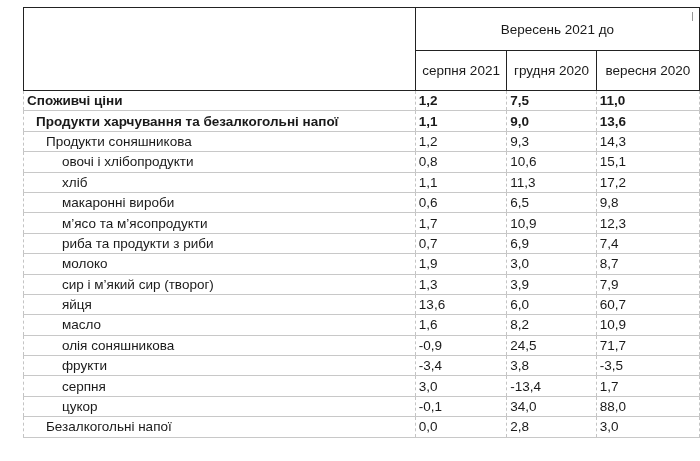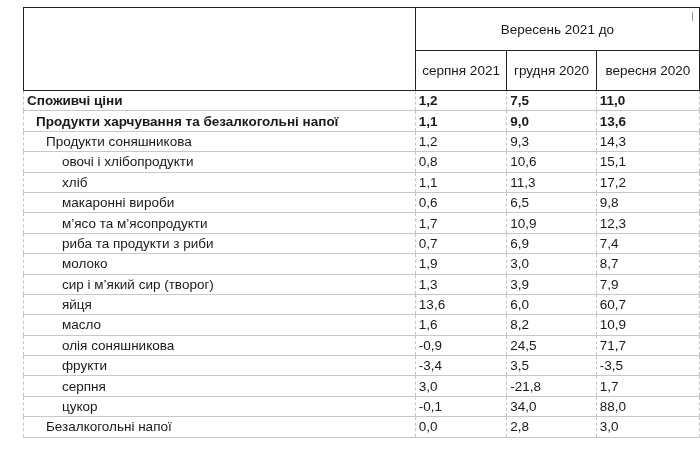--- a/index.html
+++ b/index.html
@@ -139,27 +139,27 @@
       </tr>
       <tr>
         <td class="lbl lvl3">олія соняшникова</td>
         <td class="num">-0,9</td>
         <td class="num">24,5</td>
         <td class="num">71,7</td>
       </tr>
       <tr>
         <td class="lbl lvl3">фрукти</td>
         <td class="num">-3,4</td>
-        <td class="num">3,5</td>
+        <td class="num">3,8</td>
         <td class="num">-3,5</td>
       </tr>
       <tr>
         <td class="lbl lvl3">серпня</td>
         <td class="num">3,0</td>
-        <td class="num">-21,8</td>
+        <td class="num">-13,4</td>
         <td class="num">1,7</td>
       </tr>
       <tr>
         <td class="lbl lvl3">цукор</td>
         <td class="num">-0,1</td>
         <td class="num">34,0</td>
         <td class="num">88,0</td>
       </tr>
       <tr>
         <td class="lbl lvl2">Безалкогольні напої</td>

